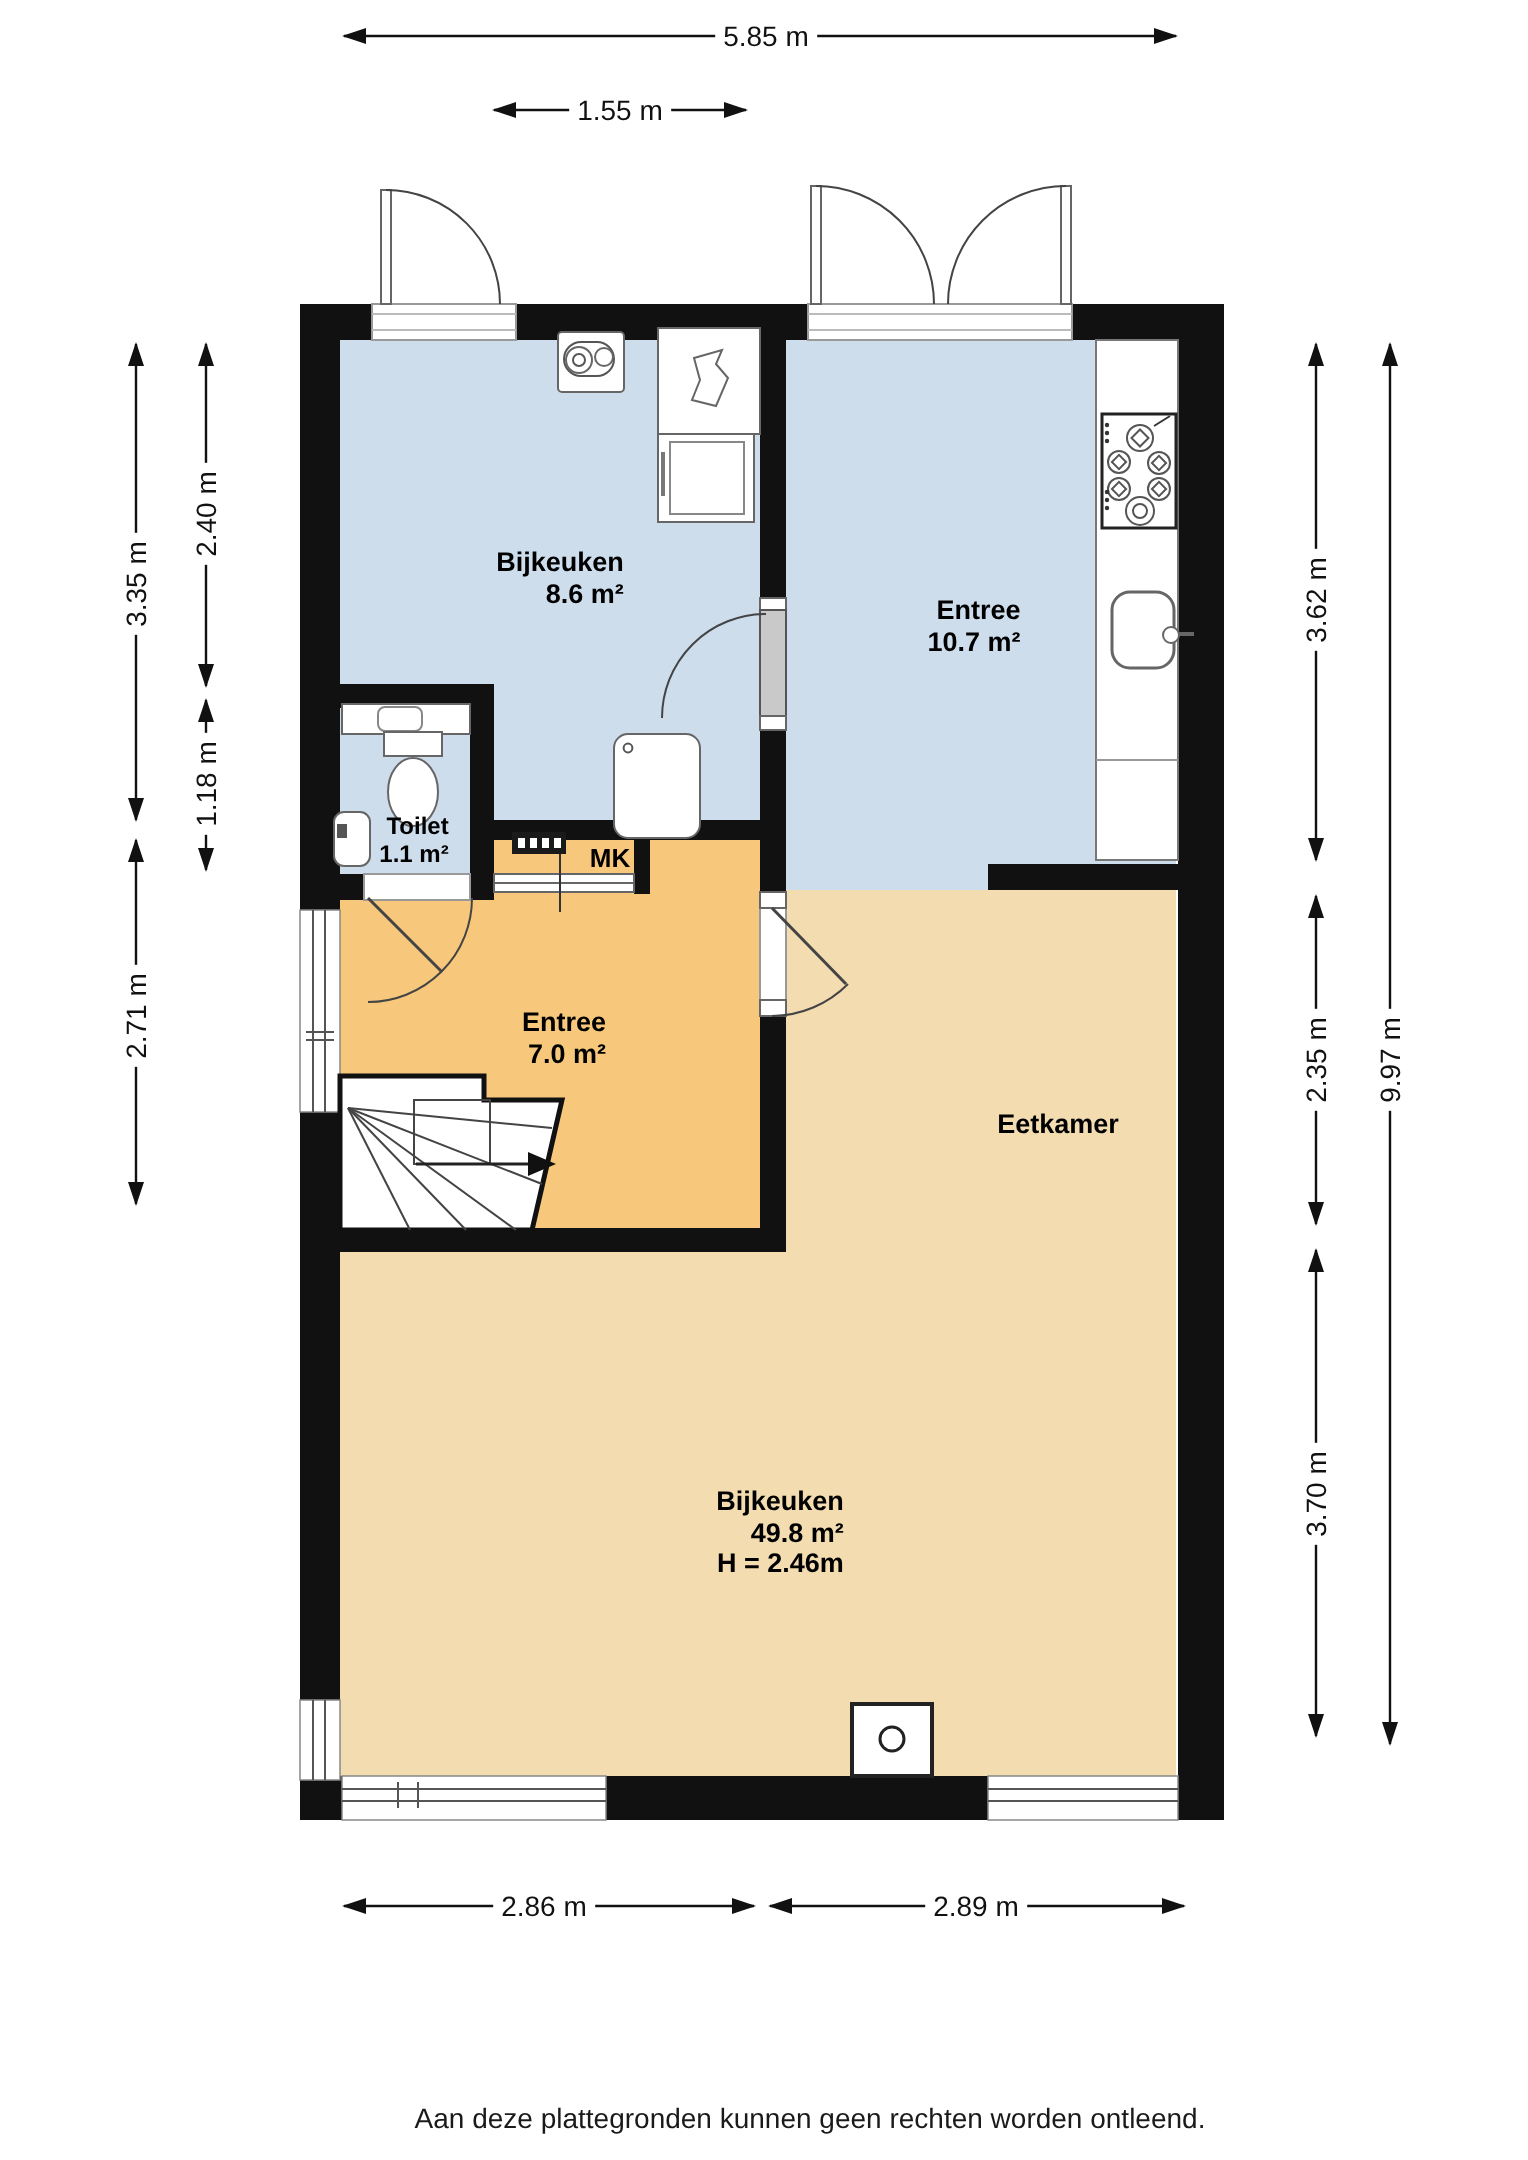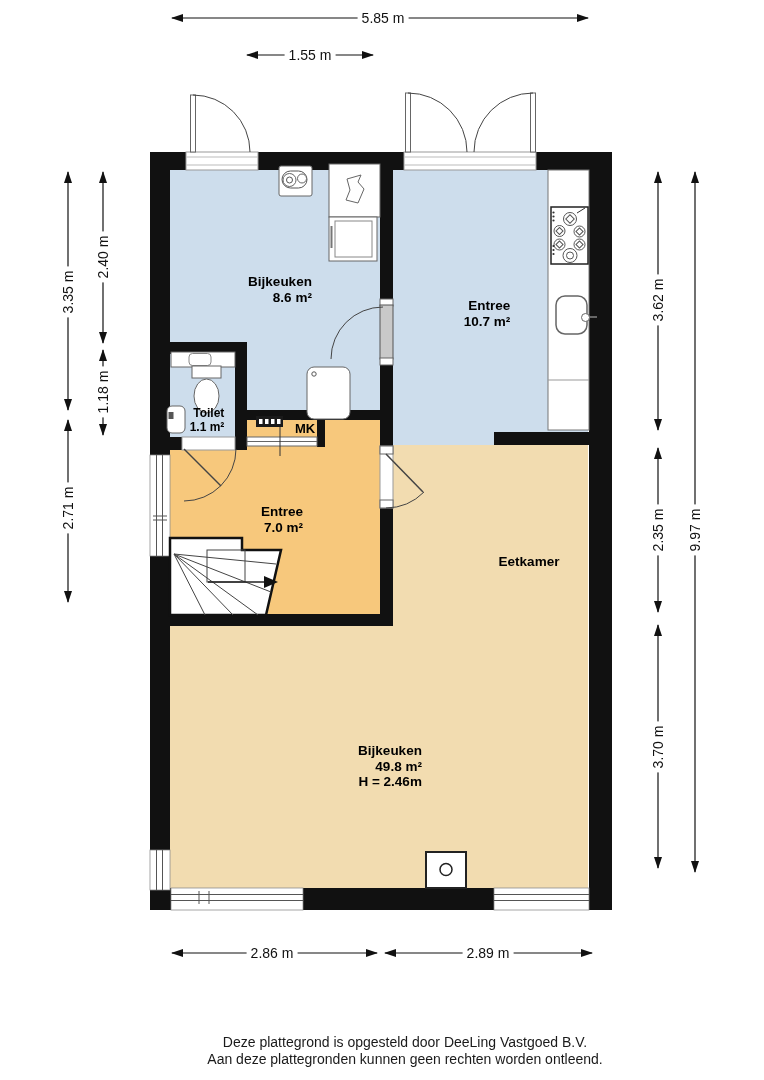--- a/index.html
+++ b/index.html
@@ -257,16 +257,15 @@
 <div class="dim v" style="left:68px;top:508px">2.71 m</div>
 <div class="dim v" style="left:103px;top:257px">2.40 m</div>
 <div class="dim v" style="left:103px;top:392px">1.18 m</div>
 <div class="dim v" style="left:658px;top:300px">3.62 m</div>
 <div class="dim v" style="left:658px;top:530px">2.35 m</div>
 <div class="dim v" style="left:658px;top:747px">3.70 m</div>
 <div class="dim v" style="left:695px;top:530px">9.97 m</div>
 <div class="dim" style="left:272px;top:953px">2.86 m</div>
 <div class="dim" style="left:488px;top:953px">2.89 m</div>
 
-<div class="foot" style="left:405px;top:1042px">Deze plattegrond is opgesteld door DeeLing Vastgoed B.V.</div>
 <div class="foot" style="left:405px;top:1059px">Aan deze plattegronden kunnen geen rechten worden ontleend.</div>
 
 </div>
 
 </body></html>

